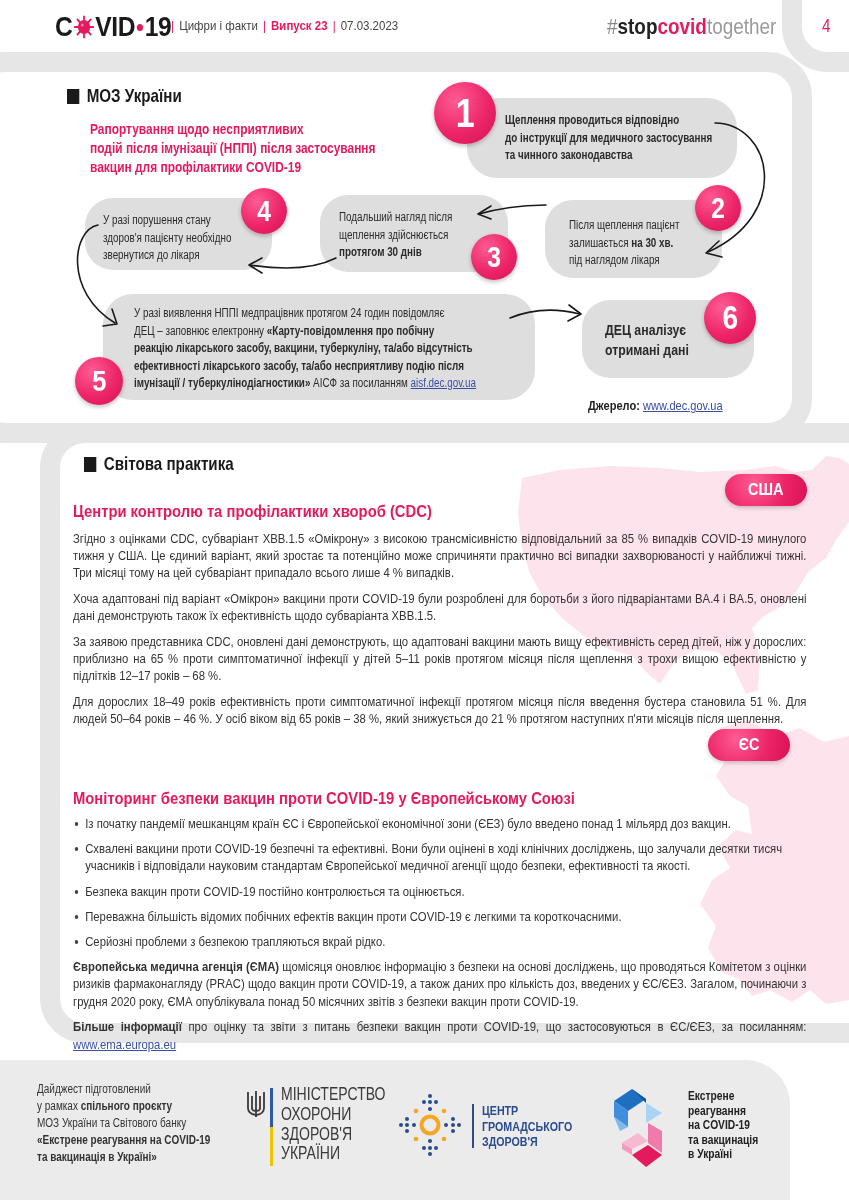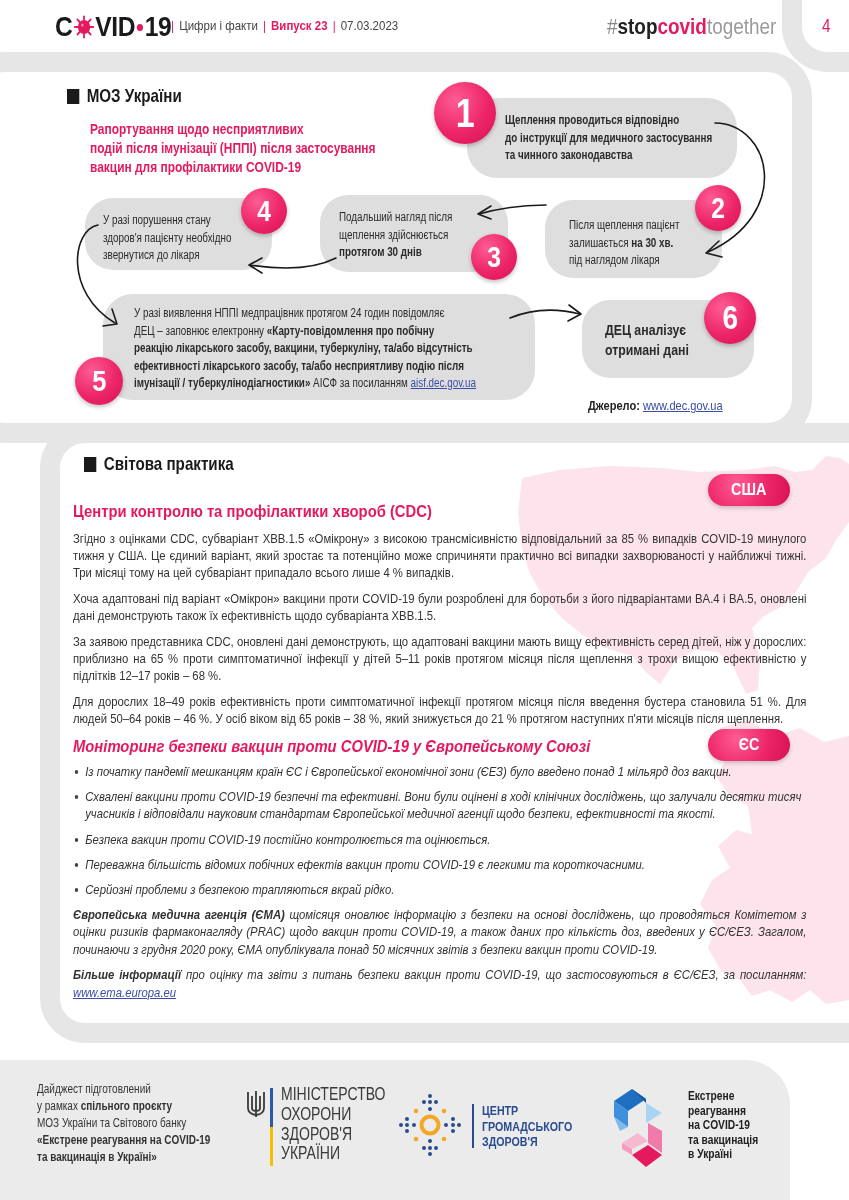--- a/index.html
+++ b/index.html
@@ -191,37 +191,37 @@
 <div class="abs source">
   <span class="b">Джерело:</span>
   <span class="link">www.dec.gov.ua</span>
 </div>
 
 <div class="abs sec-head" style="left:84px;top:453px;">
   <span class="sq"></span>
   <span>Світова практика</span>
 </div>
 
-<div class="badge" style="left:708px;top:474px;">
+<div class="badge" style="left:725px;top:474px;">
     <span>США</span>
   </div>
 <div class="col" style="top:486px;">
   <div class="inner">
     <div class="sub-title" style="margin-bottom:8px;">Центри контролю та профілактики хвороб (CDC)</div>
     <p class="para">Згідно з оцінками CDC, субваріант XBB.1.5 «Омікрону» з високою трансмісивністю відповідальний за 85 % випадків COVID-19 минулого тижня у США. Це єдиний варіант, який зростає та потенційно може спричиняти практично всі випадки захворюваності у найближчі тижні. Три місяці тому на цей субваріант припадало всього лише 4 % випадків.</p>
     <p class="para">Хоча адаптовані під варіант «Омікрон» вакцини проти COVID-19 були розроблені для боротьби з його підваріантами BA.4 і BA.5, оновлені дані демонструють також їх ефективність щодо субваріанта XBB.1.5.</p>
     <p class="para">За заявою представника CDC, оновлені дані демонструють, що адаптовані вакцини мають вищу ефективність серед дітей, ніж у дорослих:  приблизно на 65 % проти симптоматичної інфекції у дітей 5–11 років протягом місяця після щеплення з трохи вищою ефективністю у підлітків 12–17 років – 68 %.</p>
     <p class="para">Для дорослих 18–49 років ефективність проти симптоматичної інфекції протягом місяця після введення бустера становила 51 %. Для людей 50–64 років – 46 %. У осіб віком від 65 років – 38 %, який знижується до 21 % протягом наступних п'яти місяців після щеплення.</p>
   </div>
 </div>
 
 <div class="badge" style="left:708px;top:729px;">
     <span>ЄС</span>
   </div>
-<div class="col" style="top:721px;font-style:italic;">
+<div class="col" style="top:773px;">
   <div class="inner">
     <div class="sub-title" style="margin-bottom:6px;">Моніторинг безпеки вакцин проти COVID-19 у Європейському Союзі</div>
     <ul class="bullets">
       <li><span class="bdot"></span><span>Із початку пандемії мешканцям країн ЄС і Європейської економічної зони (ЄЕЗ) було введено понад 1 мільярд доз вакцин.</span></li>
       <li><span class="bdot"></span><span>Схвалені вакцини проти COVID-19 безпечні та ефективні. Вони були оцінені в ході клінічних досліджень, що залучали десятки тисяч учасників і відповідали науковим стандартам Європейської медичної агенції щодо безпеки, ефективності та якості.</span></li>
       <li><span class="bdot"></span><span>Безпека вакцин проти COVID-19 постійно контролюється та оцінюється.</span></li>
       <li><span class="bdot"></span><span>Переважна більшість відомих побічних ефектів вакцин проти COVID-19 є легкими та короткочасними.</span></li>
       <li><span class="bdot"></span><span>Серйозні проблеми з безпекою трапляються вкрай рідко.</span></li>
     </ul>
     <p class="para"><span class="b">Європейська медична агенція (ЄМА)</span><span> щомісяця оновлює інформацію з безпеки на основі досліджень, що проводяться Комітетом з оцінки ризиків фармаконагляду (PRAC) щодо вакцин проти COVID-19, а також даних про кількість доз, введених у ЄС/ЄЕЗ. Загалом, починаючи з грудня 2020 року, ЄМА опублікувала понад 50 місячних звітів з безпеки вакцин проти COVID-19.</span></p>

